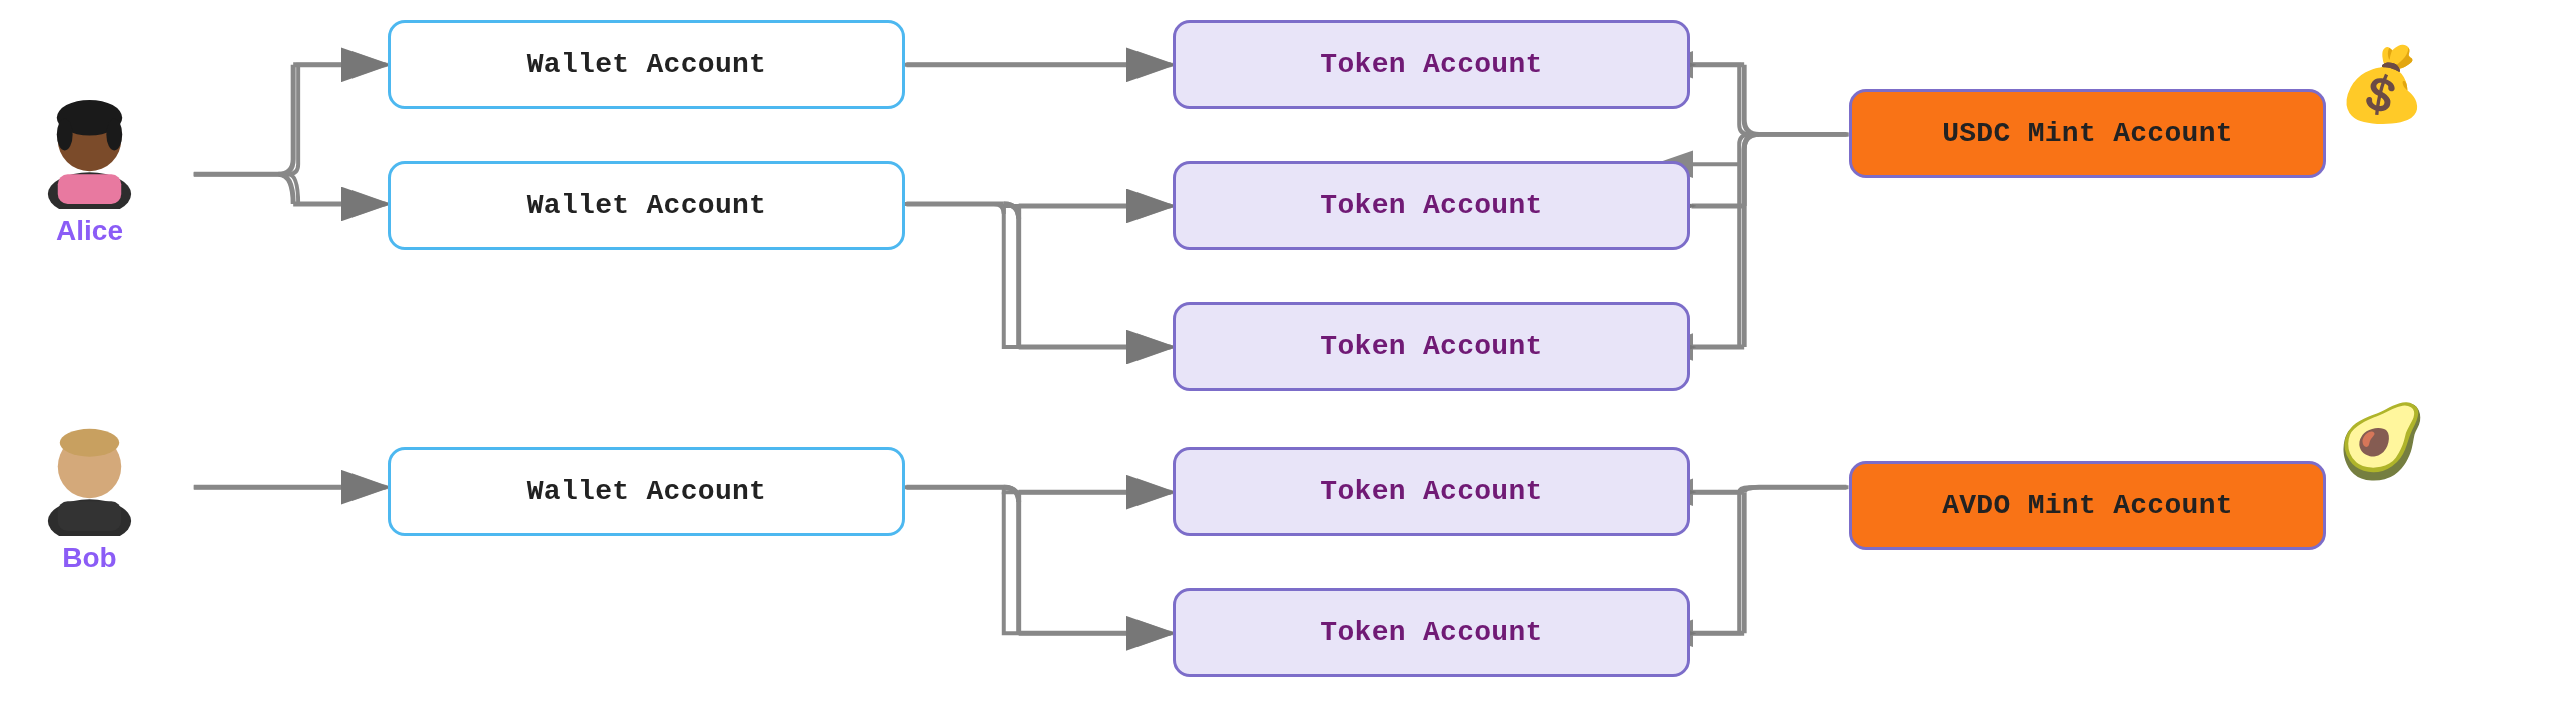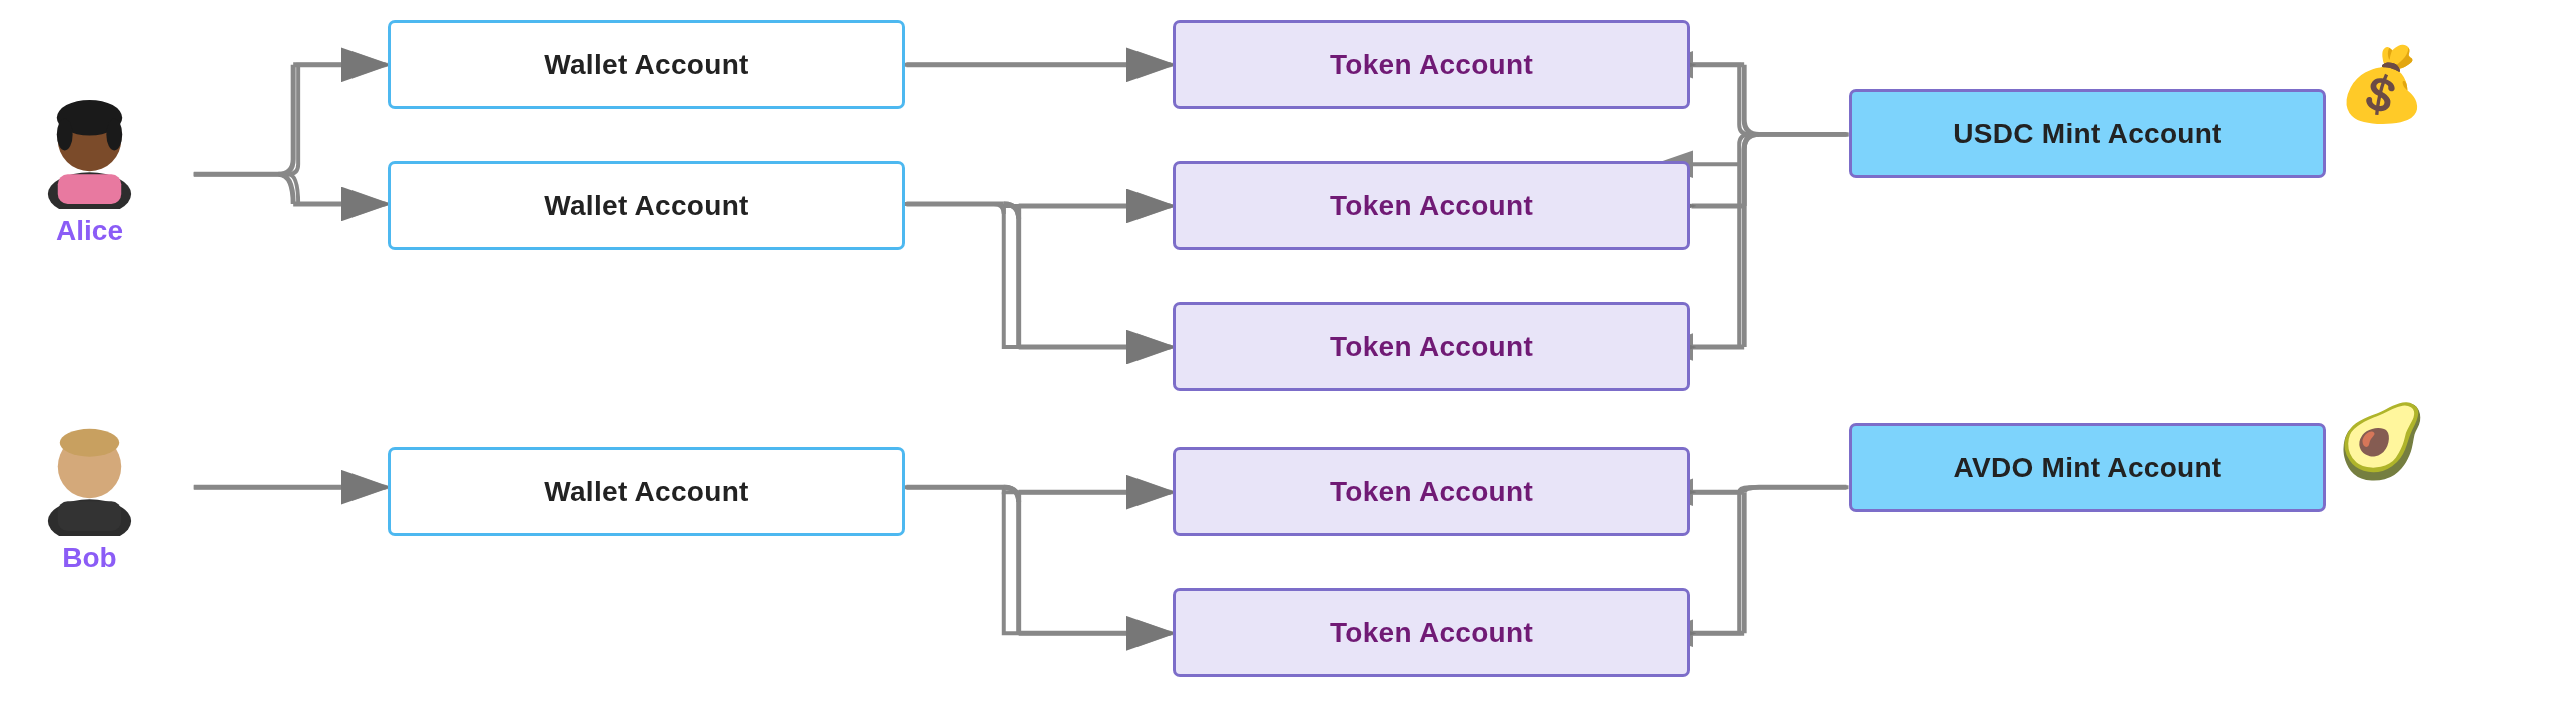--- a/index.html
+++ b/index.html
@@ -14,47 +14,48 @@
 
     .diagram {
       position: relative;
       width: 2576px;
       height: 716px;
     }
 
     
     .account-box {
       position: absolute;
-      border-radius: 7px;
+      border-radius: 17px;
       display: flex;
       align-items: center;
       justify-content: center;
       font-size: 28px;
       font-weight: 600;
       letter-spacing: 0.3px;
+      font-family: Liberation Mono, monospace;
     }
 
     .wallet-box {
       background: #fff;
       border: 3px solid #4db8f0;
       color: #222;
       width: 517px;
       height: 89px;
     }
 
     .token-box {
       background: #e8e4f8;
       border: 3px solid #7c6dc9;
       color: #701a75;
       width: 517px;
       height: 89px;
     }
 
     .mint-box {
-      background: #7dd3fc;
+      background: #f97316;
       border: 3px solid #7c6dc9;
       color: #222;
       width: 477px;
       height: 89px;
     }
 
     
     .person {
       position: absolute;
       display: flex;
@@ -234,21 +235,21 @@
   <div class="account-box token-box" style="left:1173px; top:447px;">
     <span>Token Account</span>
   </div>
   <div class="account-box token-box" style="left:1173px; top:588px;">
     <span>Token Account</span>
   </div>
 
   <div class="account-box mint-box" style="left:1849px; top:89px;">
     <span>USDC Mint Account</span>
   </div>
-  <div class="account-box mint-box" style="left:1849px; top:423px;">
+  <div class="account-box mint-box" style="left:1849px; top:461px;">
     <span>AVDO Mint Account</span>
   </div>
 
   <div class="coin-icon" style="left:2337px; top:48px;">
     <span>💰</span>
   </div>
 
   <div class="avocado-icon" style="left:2337px; top:405px;">
     <span>🥑</span>
   </div>

